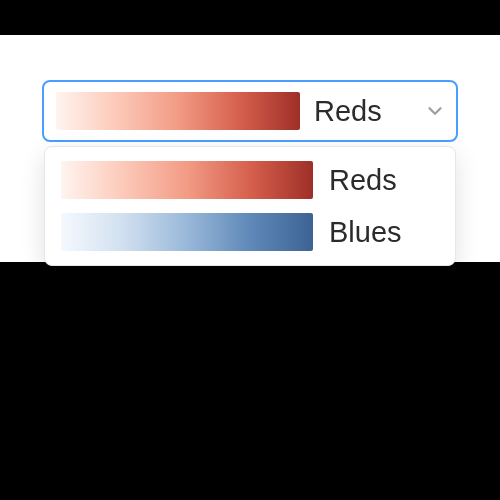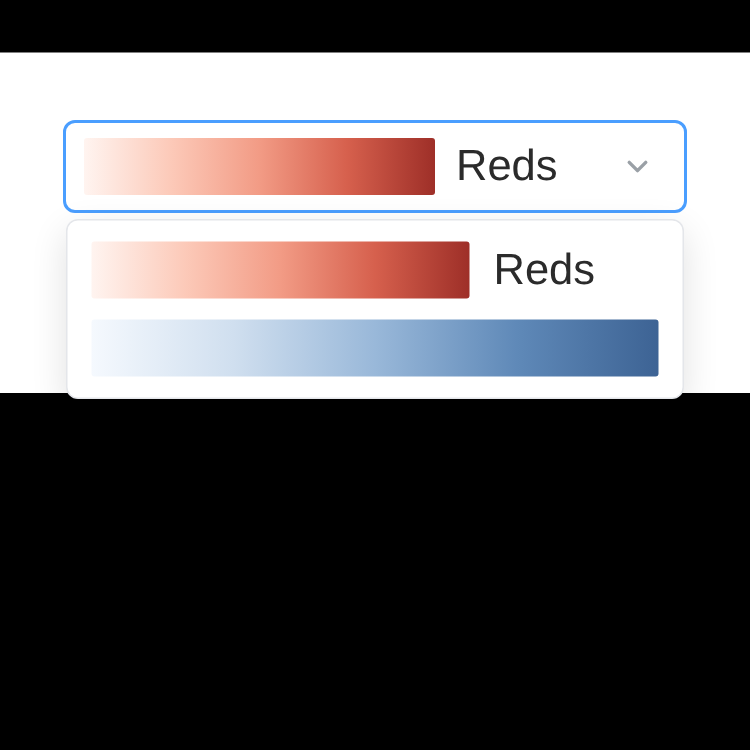--- a/index.html
+++ b/index.html
@@ -21,21 +21,21 @@
       right: 0;
       background: #fff;
       padding: 45px 42px 120px 42px;
     }
     .select-box {
       border: 2px solid #4a9eff;
       border-radius: 8px;
       height: 62px;
       display: flex;
       align-items: center;
-      padding: 0 20px 0 12px;
+      padding: 0 10px 0 12px;
       background: #fff;
       cursor: pointer;
       position: relative;
       gap: 14px;
     }
     .swatch {
       height: 38px;
       flex: 1;
       border-radius: 2px;
     }
@@ -111,17 +111,18 @@
       </svg>
     </span>
 
     <div class="dropdown">
       <div class="option">
         <div class="swatch swatch-reds"></div>
         <span class="option-label">Reds</span>
       </div>
       <div class="option">
         <div class="swatch swatch-blues"></div>
+        <span class="option-label">Blues</span>
       </div>
     </div>
   </div>
 
 </div>
 
 </body></html>

